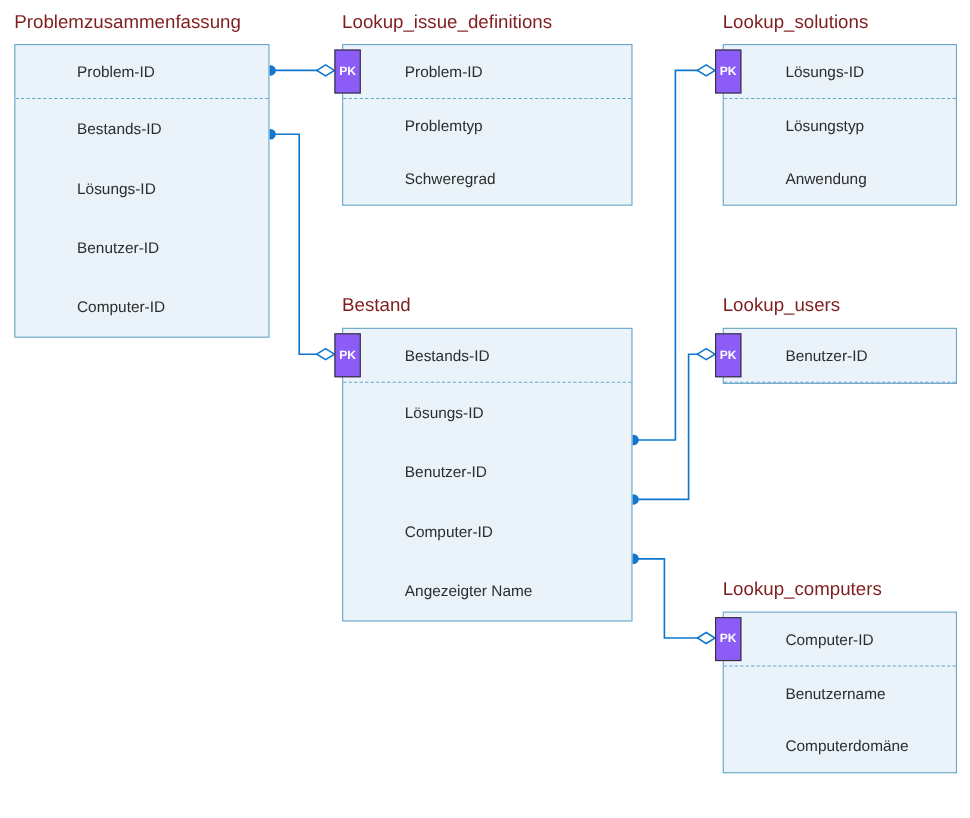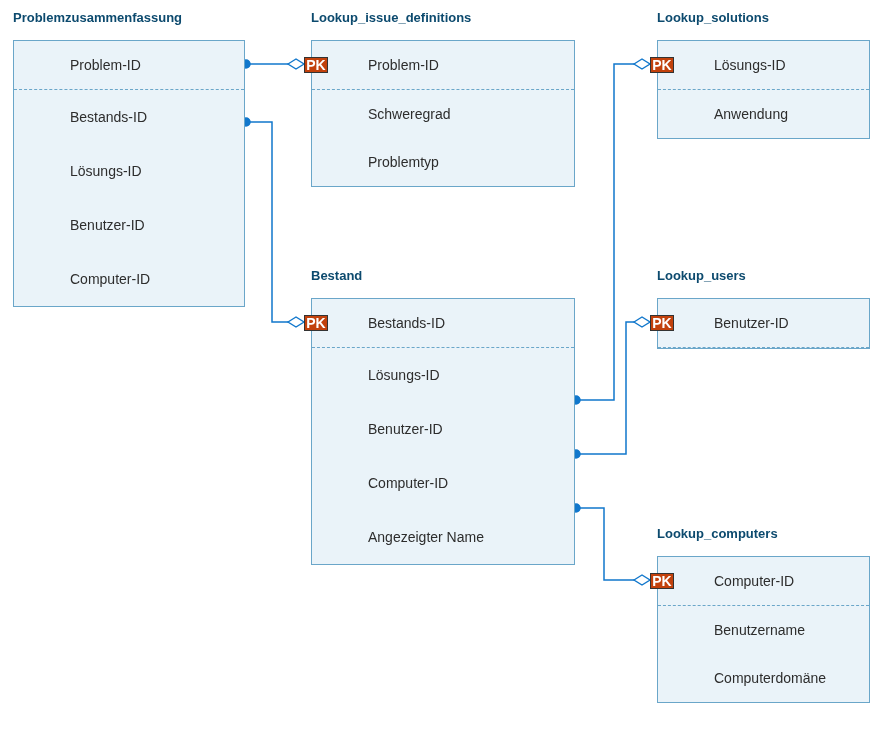--- a/index.html
+++ b/index.html
@@ -15,45 +15,45 @@
     position: absolute;
     inset: 0;
   }
   .table {
     position: absolute;
     background: #eaf3f9;
     border: 1px solid #6aa6c9;
   }
   .table-title {
     position: absolute;
-    color: #0c4a6e;
-    font-size: 13px;
-    font-weight: 700;
+    color: #7f1d1d;
+    font-size: 17px;
+    font-weight: 400;
   }
   .row {
     display: flex;
     align-items: center;
     height: 48px;
     padding: 0 26px 0 56px;
     font-size: 14px;
     color: #2d2d2d;
     position: relative;
   }
   .row.tall { height: 54px; }
   .pk-badge {
     position: absolute;
     left: -8px;
     top: 50%;
     transform: translateY(-50%);
     width: 24px;
-    height: 16px;
-    background: #c2410c;
+    height: 40px;
+    background: #8b5cf6;
     border: 1px solid #333;
     color: #fff;
-    font-size: 14px;
+    font-size: 11px;
     font-weight: 600;
     display: flex;
     align-items: center;
     justify-content: center;
   }
   .hr-dotted {
     border: none;
     border-top: 1px dashed #6aa6c9;
     margin: 0;
   }
@@ -124,35 +124,38 @@
   </div>
 
   <div class="table-title" style="left:311px; top:10px;">Lookup_issue_definitions</div>
   <div class="table" style="left:311px; top:40px; width:264px;">
     <div class="row">
       <div class="pk-badge">PK</div>
       <span>Problem-ID</span>
     </div>
     <hr class="hr-dotted">
     <div class="row">
+        <span>Problemtyp</span>
+      </div>
+    <div class="row">
         <span>Schweregrad</span>
-      </div>
-    <div class="row">
-        <span>Problemtyp</span>
       </div>
   </div>
 
   <div class="table-title" style="left:657px; top:10px;">Lookup_solutions</div>
   <div class="table" style="left:657px; top:40px; width:213px;">
     <div class="row">
       <div class="pk-badge">PK</div>
       <span>Lösungs-ID</span>
     </div>
     <hr class="hr-dotted">
     <div class="row">
+        <span>Lösungstyp</span>
+      </div>
+    <div class="row">
         <span>Anwendung</span>
       </div>
   </div>
 
   <div class="table-title" style="left:311px; top:268px;">Bestand</div>
   <div class="table" style="left:311px; top:298px; width:264px;">
     <div class="row">
       <div class="pk-badge">PK</div>
       <span>Bestands-ID</span>
     </div>

